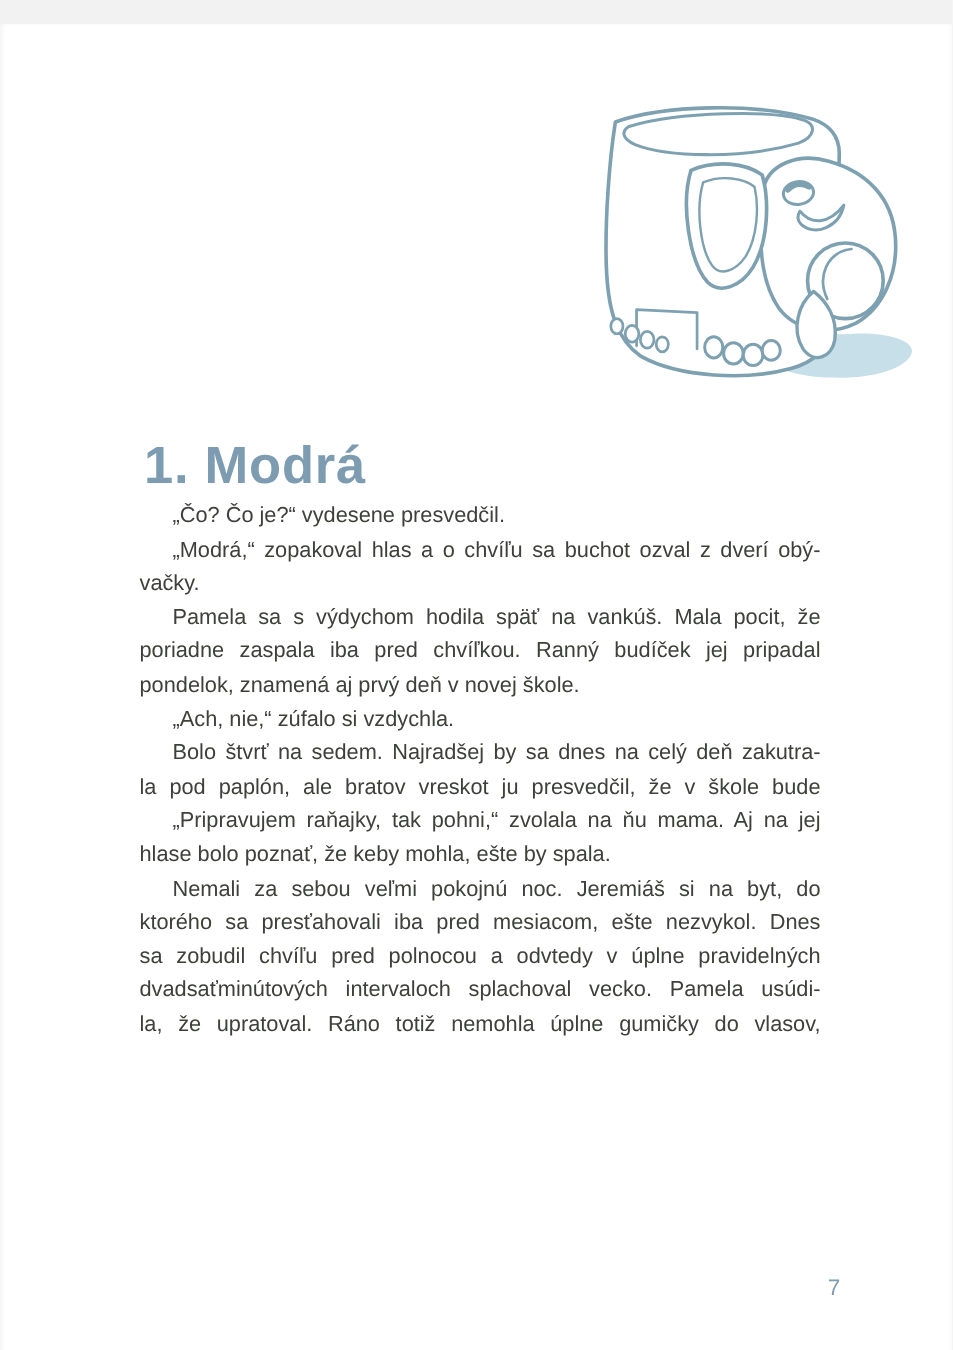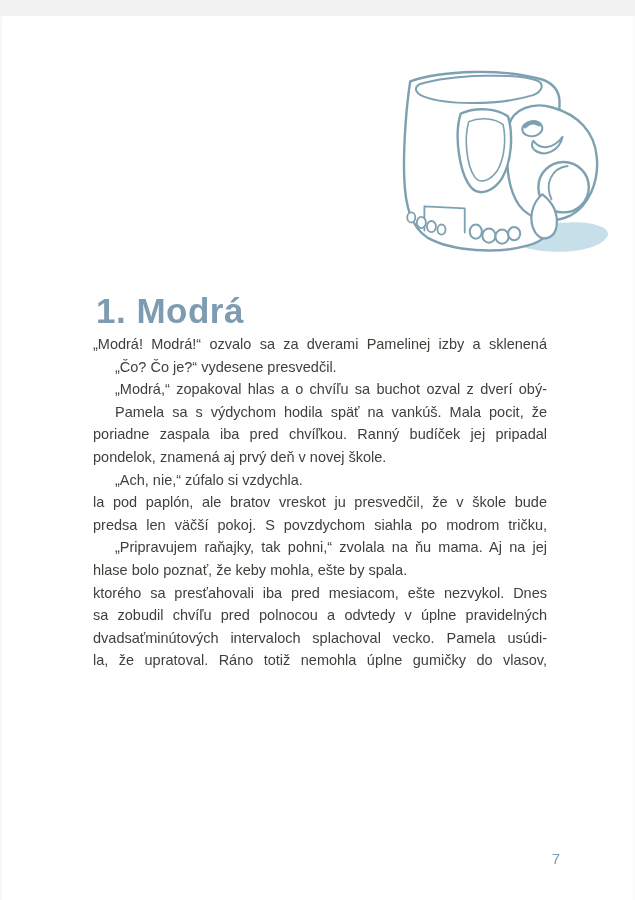--- a/index.html
+++ b/index.html
@@ -66,31 +66,32 @@
 
       <circle class="ln" cx="182" cy="122" r="25" fill="#ffffff" stroke-width="2.4"></circle>
       <path class="ln" d="M170,134 C163,119 170,103 186,101" fill="none" stroke-width="1.8"></path>
       <path class="ln" d="M161,129 C151,137 146,154 154,167 C161,177 173,173 175,161 C177,147 170,136 161,129 Z" fill="#ffffff" stroke-width="2.2"></path>
     </svg>
   </div>
 
   <h1 class="heading">1. Modrá</h1>
 
   <div class="text-block">
-      <div class="line just">„Modrá! Modrá!“ ozvalo sa za dverami Pamelinej izby a sklenená</div>
       <div class="line ind">„Čo? Čo je?“ vydesene presvedčil.</div>
       <div class="line just ind">„Modrá,“ zopakoval hlas a o chvíľu sa buchot ozval z dverí obý-</div>
+      <div class="line">vačky.</div>
       <div class="line just ind">Pamela sa s výdychom hodila späť na vankúš. Mala pocit, že</div>
       <div class="line just">poriadne zaspala iba pred chvíľkou. Ranný budíček jej pripadal</div>
       <div class="line">pondelok, znamená aj prvý deň v novej škole.</div>
       <div class="line ind">„Ach, nie,“ zúfalo si vzdychla.</div>
+      <div class="line just ind">Bolo štvrť na sedem. Najradšej by sa dnes na celý deň zakutra-</div>
       <div class="line just">la pod paplón, ale bratov vreskot ju presvedčil, že v škole bude</div>
-      <div class="line just">predsa len väčší pokoj. S povzdychom siahla po modrom tričku,</div>
       <div class="line just ind">„Pripravujem raňajky, tak pohni,“ zvolala na ňu mama. Aj na jej</div>
       <div class="line">hlase bolo poznať, že keby mohla, ešte by spala.</div>
+      <div class="line just ind">Nemali za sebou veľmi pokojnú noc. Jeremiáš si na byt, do</div>
       <div class="line just">ktorého sa presťahovali iba pred mesiacom, ešte nezvykol. Dnes</div>
       <div class="line just">sa zobudil chvíľu pred polnocou a odvtedy v úplne pravidelných</div>
       <div class="line just">dvadsaťminútových intervaloch splachoval vecko. Pamela usúdi-</div>
       <div class="line just">la, že upratoval. Ráno totiž nemohla úplne gumičky do vlasov,</div>
     </div>
 
   <div class="page-number">7</div>
 
 </div>
 

